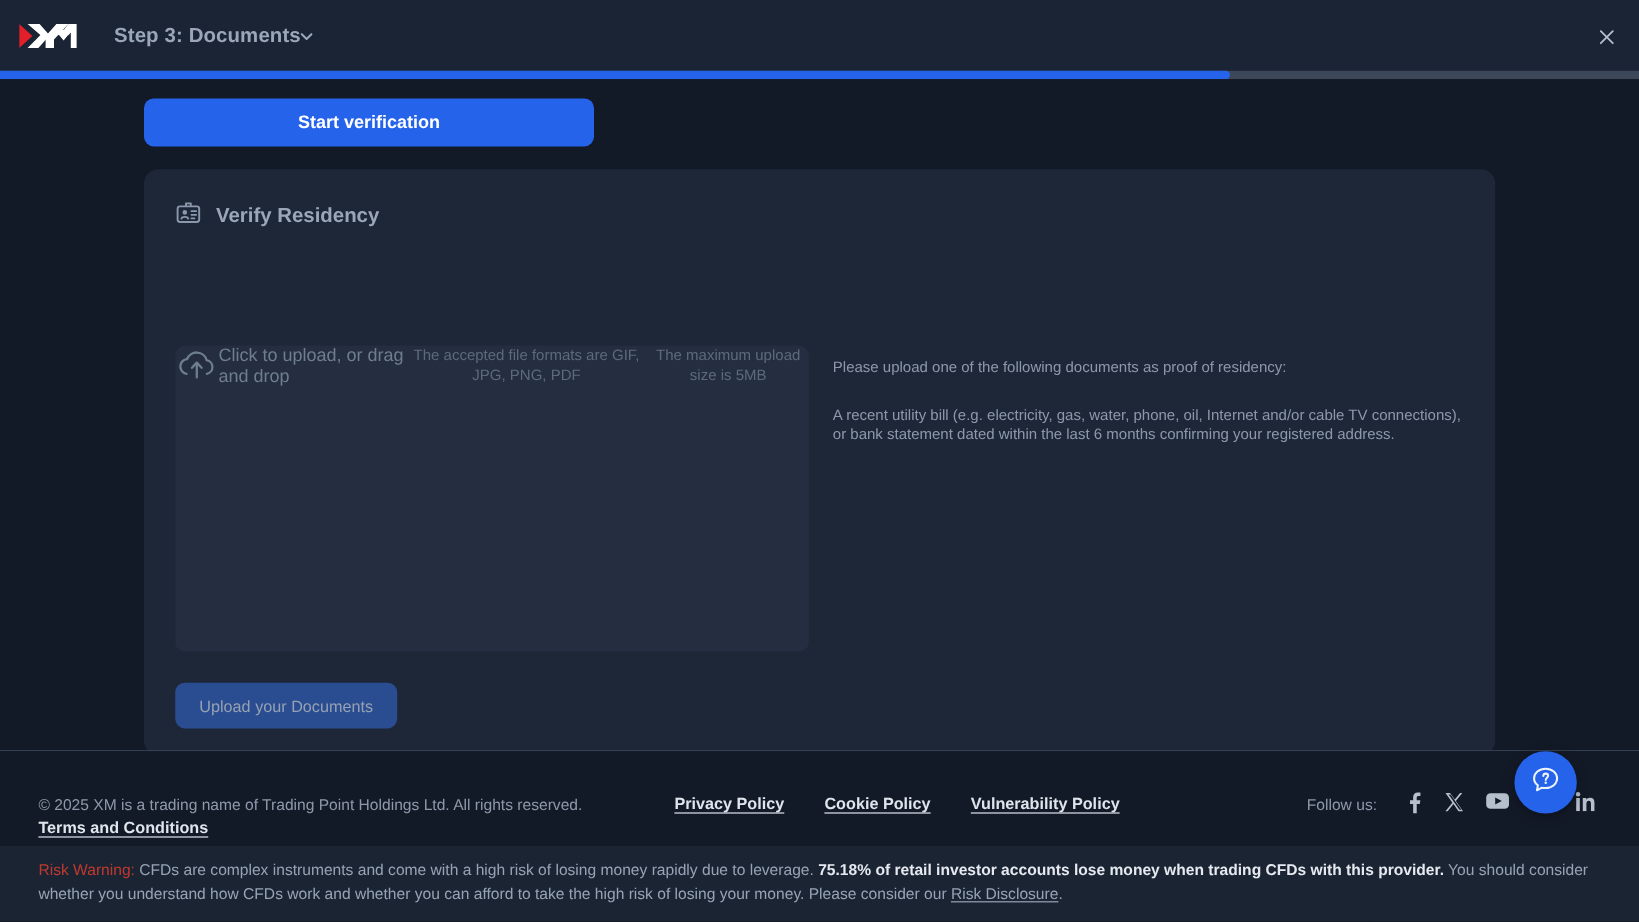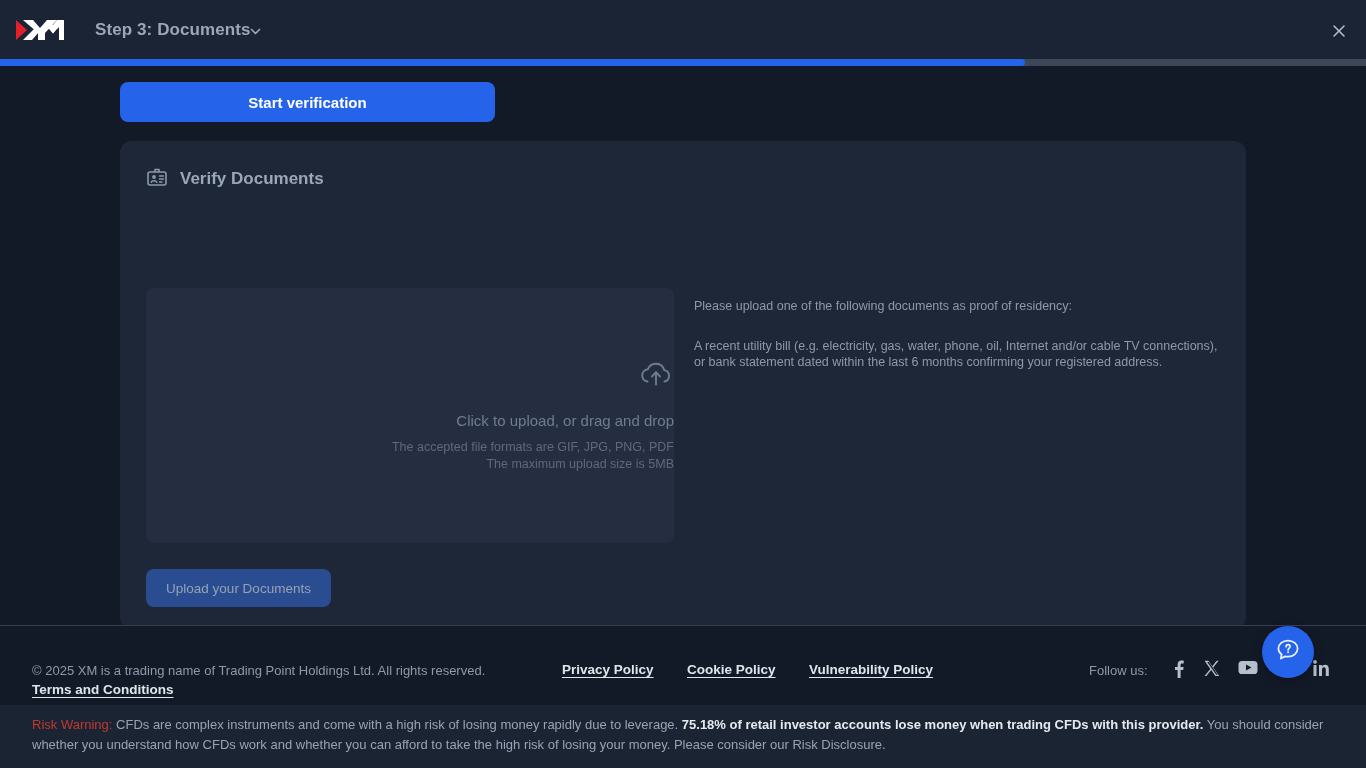--- a/index.html
+++ b/index.html
@@ -73,21 +73,21 @@
   .card-head {
     position: absolute; left: 26px; top: 25px;
     display: flex; align-items: center; gap: 12px;
   }
   .card-title { font-size: 17px; font-weight: 700; color: #9aa7b8; }
 
   .dropzone {
     position: absolute; left: 26px; top: 147px;
     width: 528px; height: 255px;
     background: #242e40; border-radius: 8px;
-    display: flex; flex-direction: column; align-items: flex-end; justify-content: center;
+    display: flex; align-items: flex-start; justify-content: center;
     cursor: pointer;
   }
   .dz-icon { margin-bottom: 18px; }
   .dz-main { font-size: 15px; color: #6f7d91; margin-bottom: 10px; }
   .dz-sub { font-size: 12.5px; color: #5d6a7d; line-height: 17px; text-align: center; }
 
   .instructions { position: absolute; left: 574px; top: 157px; width: 530px; }
   .instr-line { font-size: 12.5px; color: #8d99ab; line-height: 16px; }
   .instr-line.gap { margin-top: 24px; }
 
@@ -146,21 +146,21 @@
   .risk {
     position: absolute; top: 705px; left: 0; width: 1366px; height: 63px;
     background: #1b2433;
     padding: 10px 32px 0 32px;
   }
   .risk-text {
     font-size: 13px; line-height: 20px; color: #97a3b5;
   }
   .risk-label { color: #c0392f; }
   .risk-bold { color: #e6eaf0; font-weight: 700; }
-  .risk-link { color: #97a3b5; text-underline-offset: 2px; cursor: pointer; }
+  .risk-link { color: #97a3b5; text-decoration: underline; text-underline-offset: 2px; cursor: pointer; }
 </style>
 </head>
 <body>
 
 <div class="page">
 
   <div class="header">
     <div class="logo-wrap">
       <svg class="logo-svg" width="48" height="22" viewBox="0 0 48 22">
         <polygon points="0,1 0,21 11,11" fill="#e3202a"></polygon>
@@ -196,21 +196,21 @@
       <div class="card-head">
         <span>
           <svg width="22" height="22" viewBox="0 0 22 22">
             <rect x="2" y="6" width="18" height="13" rx="2" fill="none" stroke="#8b98ab" stroke-width="1.6"></rect>
             <path d="M9 6 L9 3.5 L13 3.5 L13 6" fill="none" stroke="#8b98ab" stroke-width="1.6" stroke-linejoin="round"></path>
             <circle cx="8" cy="11" r="1.9" fill="#8b98ab"></circle>
             <path d="M5.2 16.2 C5.8 14.3 10.2 14.3 10.8 16.2" fill="none" stroke="#8b98ab" stroke-width="1.5" stroke-linecap="round"></path>
             <path d="M13.5 10 H17.5 M13.5 13 H17.5 M13.5 16 H16" stroke="#8b98ab" stroke-width="1.4" stroke-linecap="round"></path>
           </svg>
         </span>
-        <span class="card-title">Verify Documents</span>
+        <span class="card-title">Verify Residency</span>
       </div>
 
       <div class="dropzone">
         <span class="dz-icon">
           <svg width="36" height="32" viewBox="0 0 36 32">
             <path d="M9.5 23.5 A6.2 6.2 0 0 1 9.9 11.2 A8.6 8.6 0 0 1 26.2 12.1 A5.8 5.8 0 0 1 26.4 23.5" fill="none" stroke="#6f7d91" stroke-width="1.9" stroke-linecap="round" stroke-linejoin="round"></path>
             <path d="M18 26.5 L18 14.5" fill="none" stroke="#6f7d91" stroke-width="1.9" stroke-linecap="round"></path>
             <path d="M14 18.5 L18 14.2 L22 18.5" fill="none" stroke="#6f7d91" stroke-width="1.9" stroke-linecap="round" stroke-linejoin="round"></path>
           </svg>
         </span>

